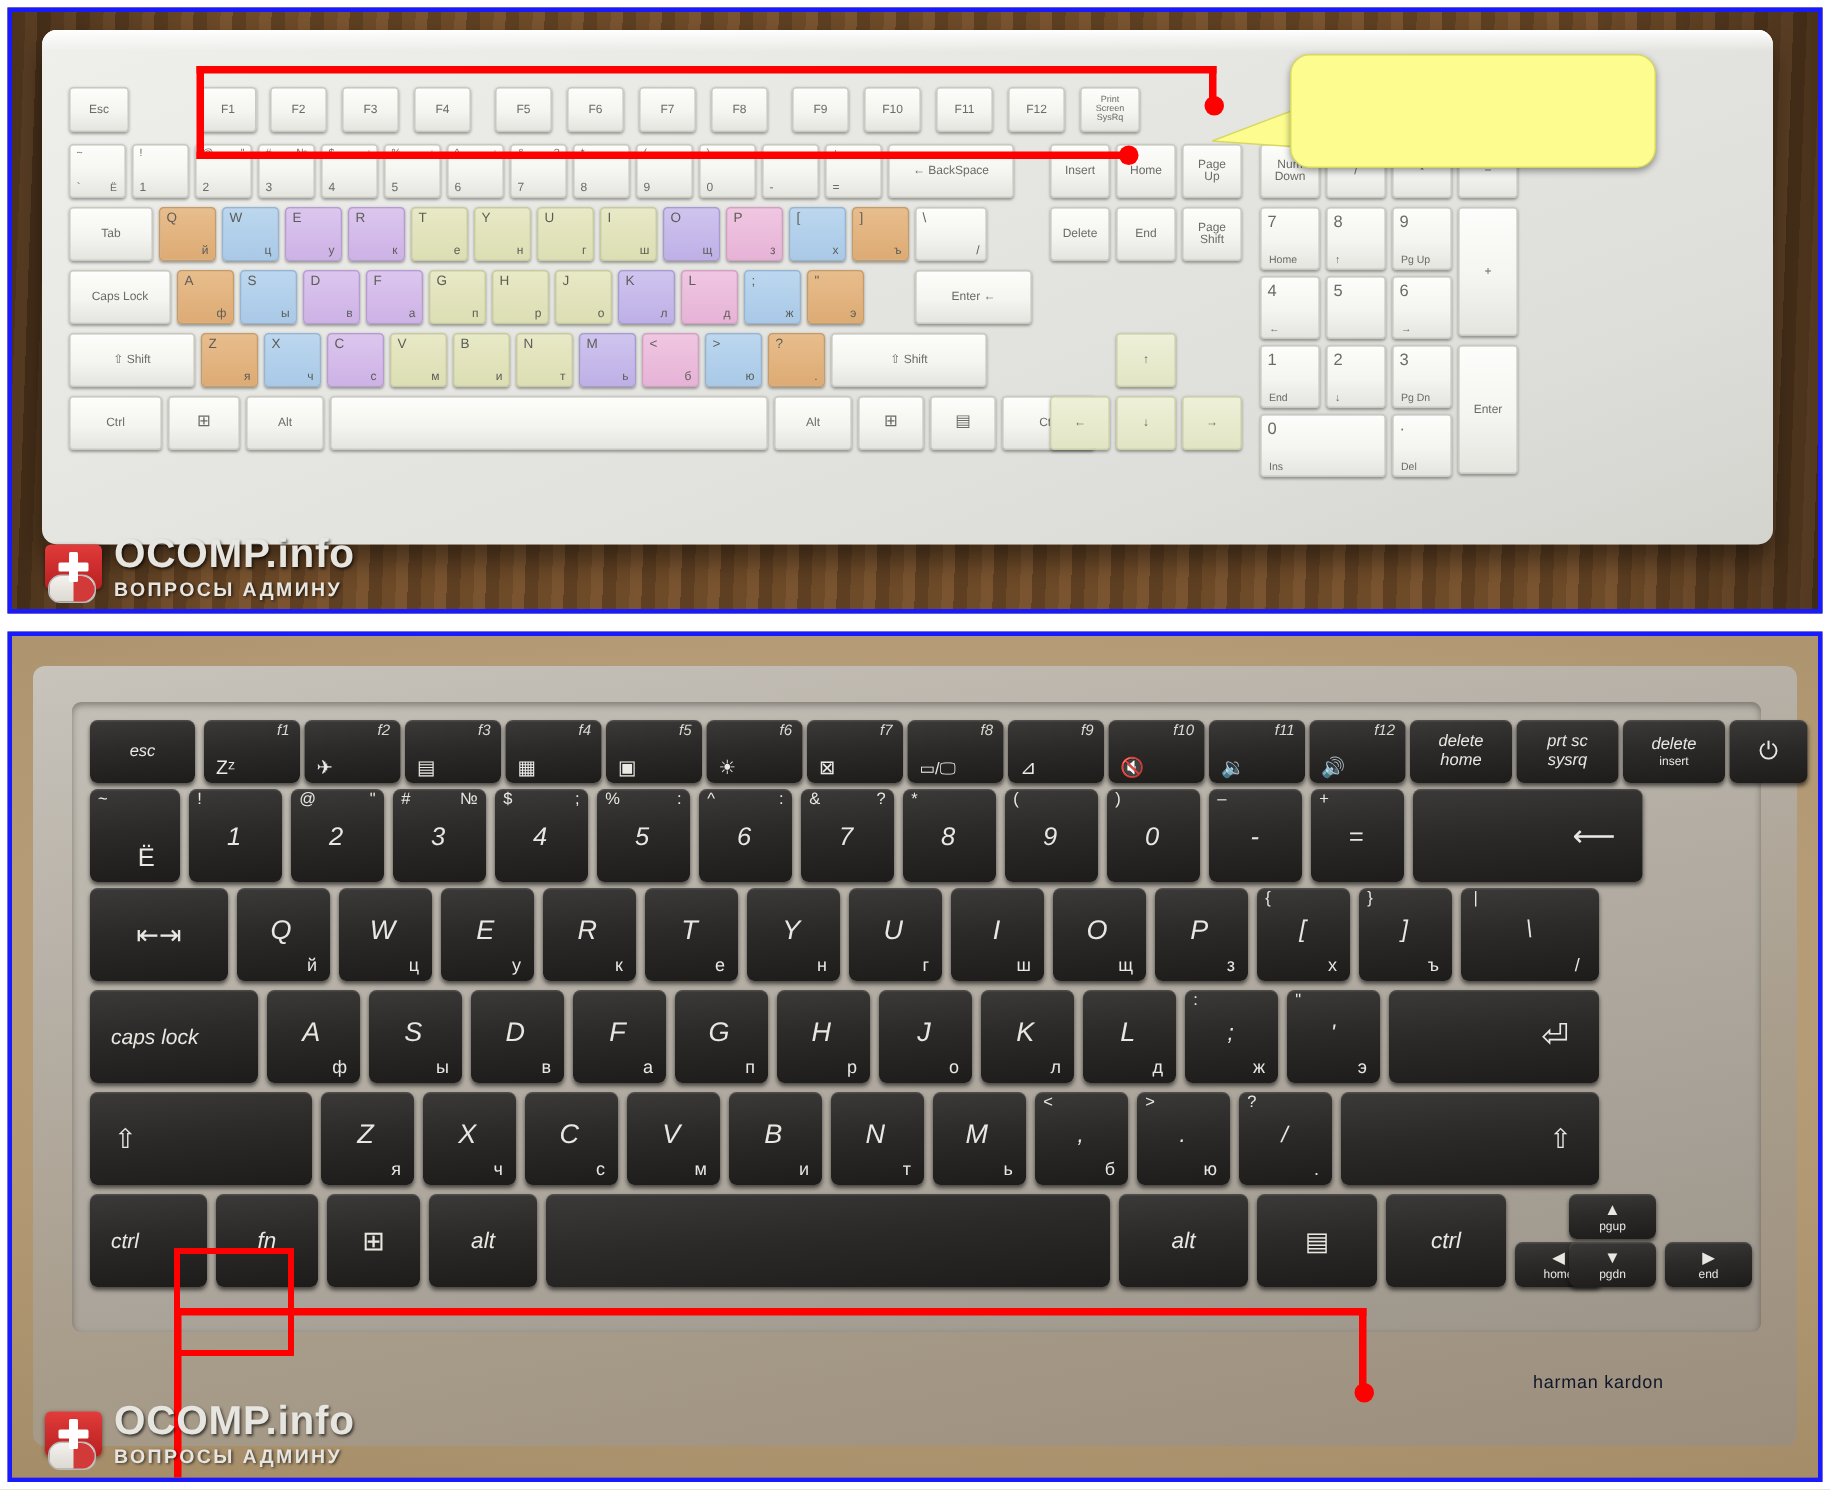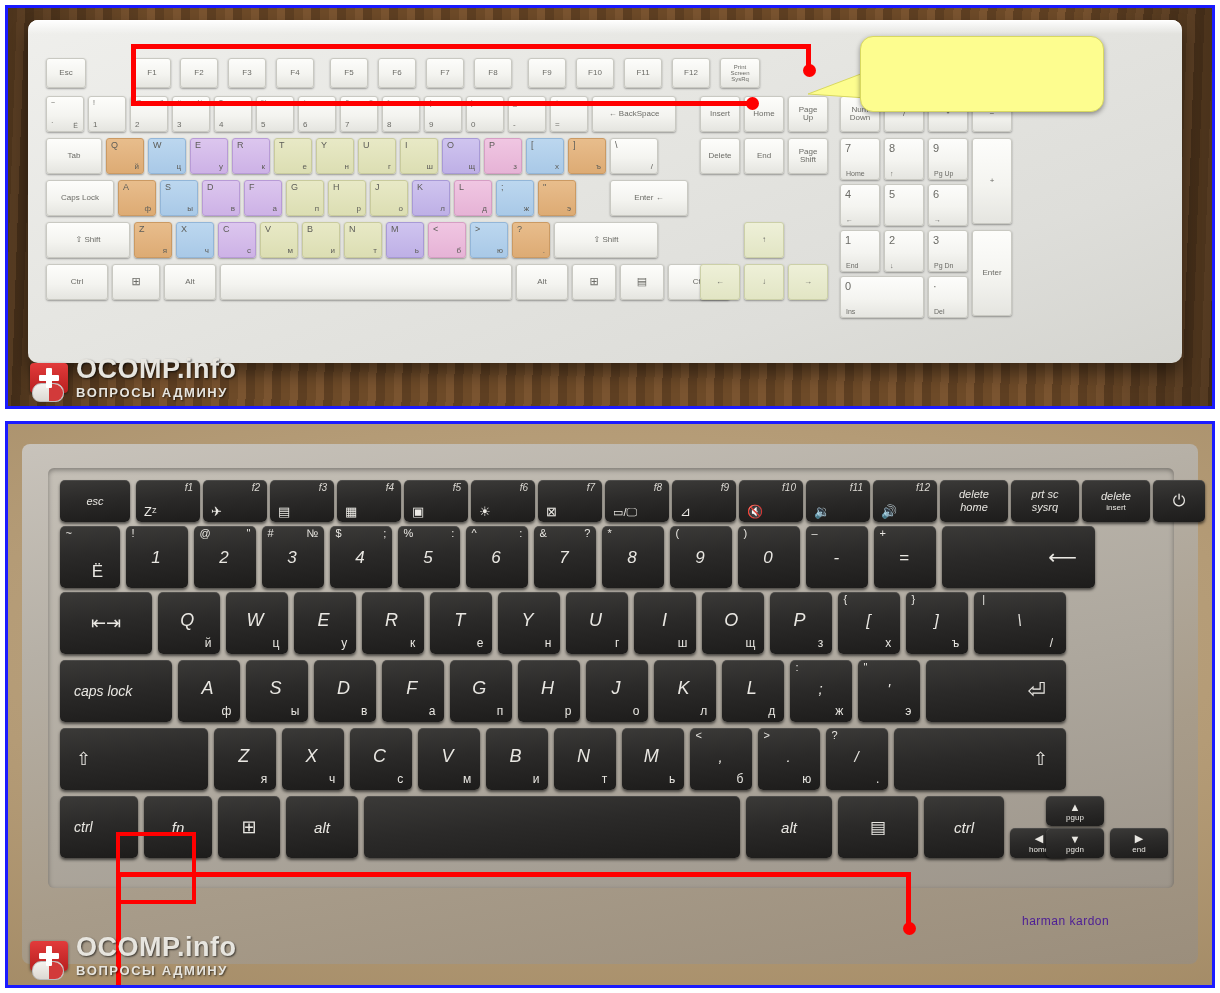--- a/index.html
+++ b/index.html
@@ -103,21 +103,21 @@
   .wm-mouse{position:absolute;left:2px;top:20px;width:30px;height:17px;border-radius:9px 9px 8px 8px;
       background:linear-gradient(#f4f2ee,#dcd8d2);border:1px solid #bbb;}
   .wm-mouse::after{content:"";position:absolute;right:0;top:0;width:14px;height:17px;
       border-radius:0 9px 8px 0;background:#d23a3a;}
   .wm-txt{display:flex;flex-direction:column;line-height:1;}
   .wm-title{font-size:27px;font-weight:bold;color:#e7e5df;letter-spacing:.5px;
       text-shadow:1px 1px 2px rgba(0,0,0,.65);font-family:"Liberation Sans",sans-serif;}
   .wm-sub{font-size:13px;font-weight:bold;color:#e7e5df;letter-spacing:1.6px;margin-top:3px;
       text-shadow:1px 1px 2px rgba(0,0,0,.65);font-family:"Liberation Sans",sans-serif;}
 
-  .hk{position:absolute;font-size:12px;color:#4c1d95;font-family:"Liberation Sans",sans-serif;
+  .hk{position:absolute;font-size:12px;color:#0f172a;font-family:"Liberation Sans",sans-serif;
       letter-spacing:.5px;}
 </style>
 </head>
 <body>
 
 <div class="page">
 
   <div class="panel" id="panel-top">
     <div class="wood"></div>
 

